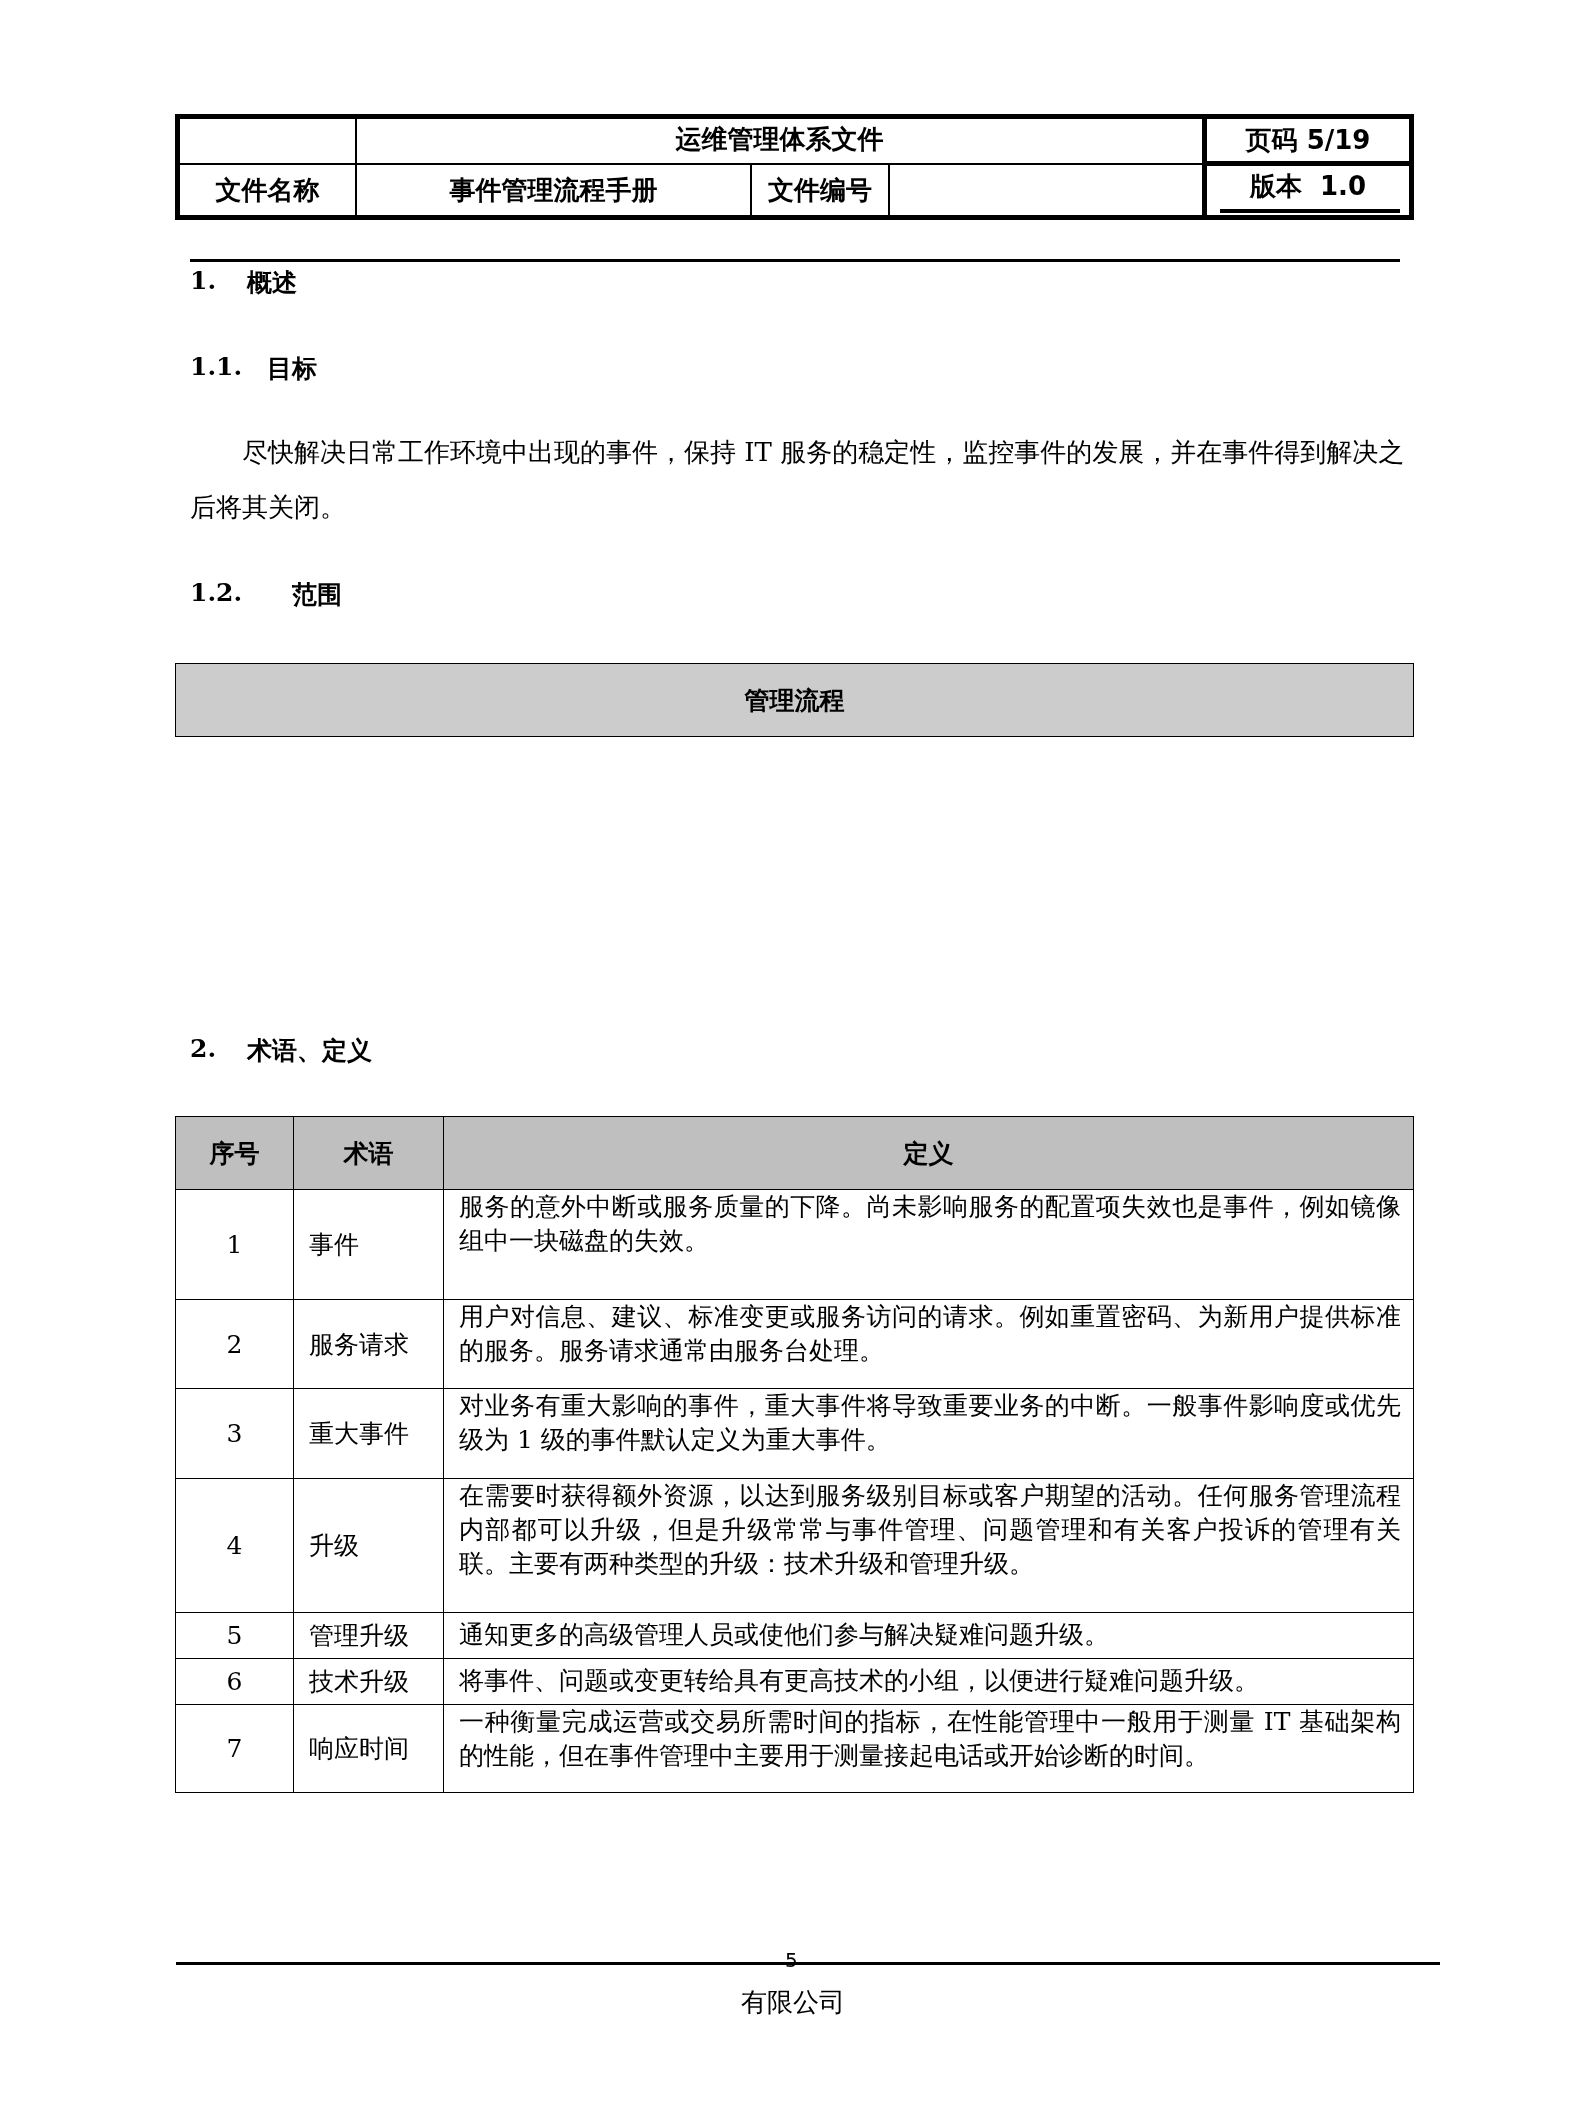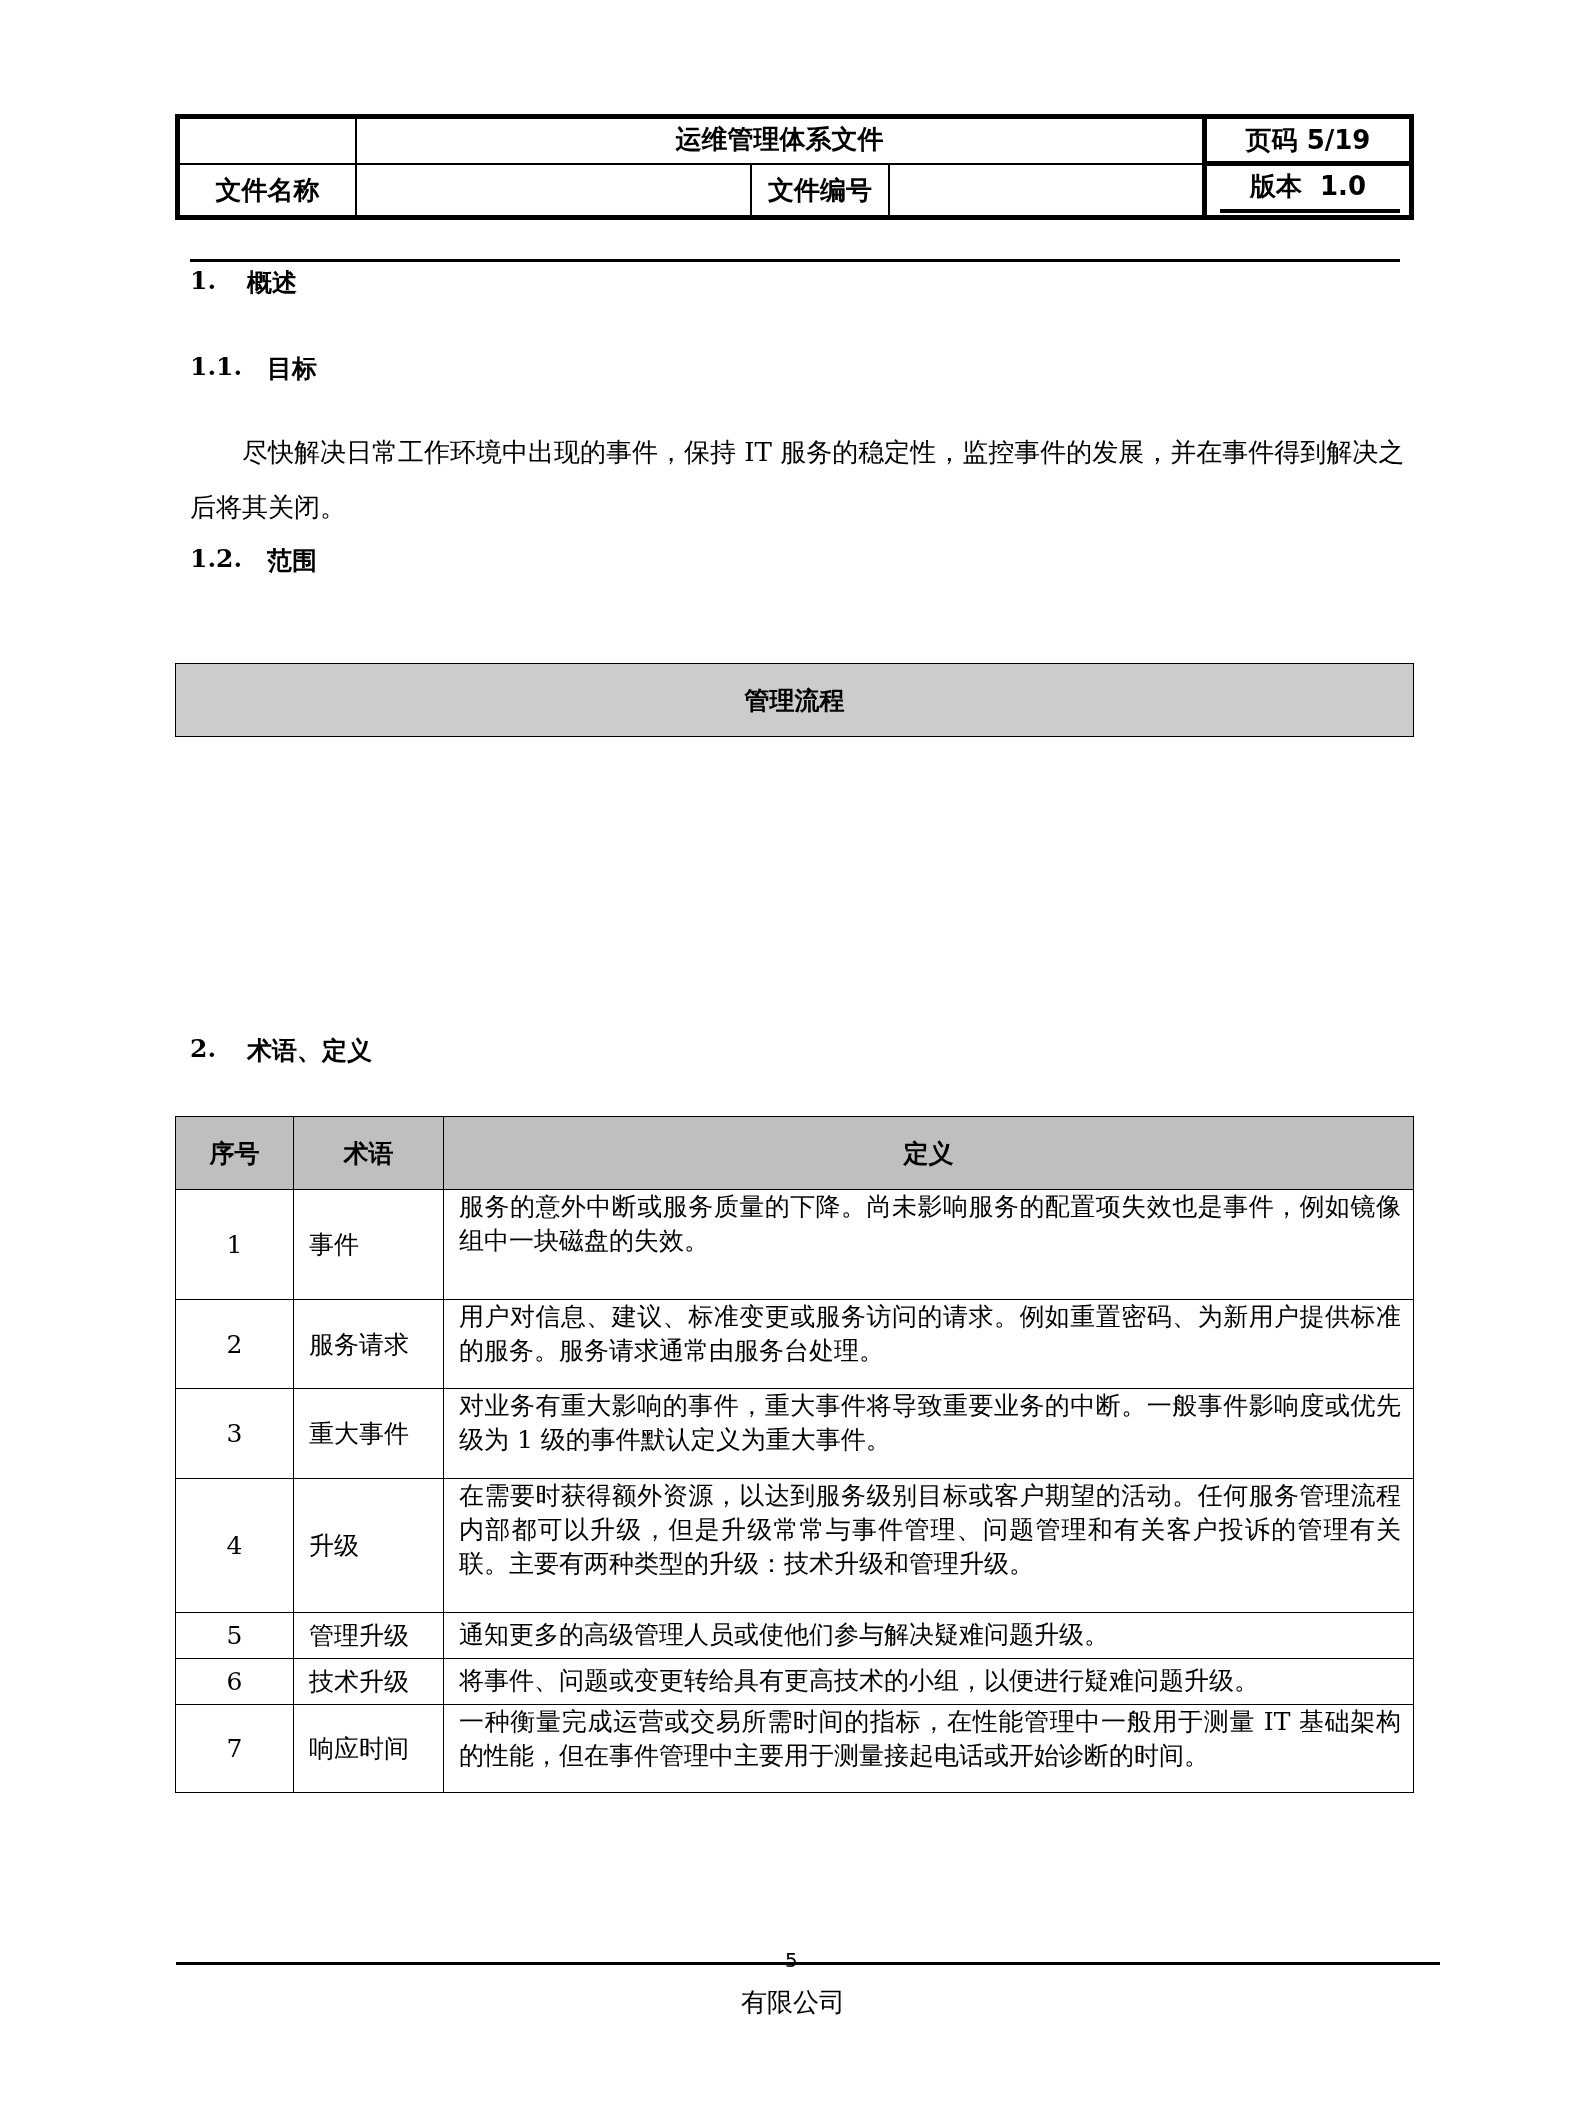--- a/index.html
+++ b/index.html
@@ -61,40 +61,41 @@
   <div class="hdr-vline" style="left:708px; top:45px; width:2px; height:51px;"></div>
   <div class="hdr-vline" style="left:1022px; top:0; width:5px; height:96px;"></div>
 
   <div class="hdr-hline" style="left:0; top:44px; width:1022px; height:2px;"></div>
   <div class="hdr-hline" style="left:1027px; top:42px; width:202px; height:5px;"></div>
   <div class="hdr-hline" style="left:1040px; top:90px; width:180px; height:4px;"></div>
 
   <div class="hdr-cell" style="left:177px; top:0; width:845px; height:40px;">运维管理体系文件</div>
   <div class="hdr-cell" style="left:1027px; top:0; width:202px; height:42px;">页码 5/19</div>
   <div class="hdr-cell" style="left:0; top:46px; width:175px; height:50px;">文件名称</div>
+  <div class="hdr-cell" style="left:177px; top:46px; width:393px; height:50px;">事件管理流程手册</div>
   <div class="hdr-cell" style="left:572px; top:46px; width:136px; height:50px;">文件编号</div>
   <div class="hdr-cell" style="left:710px; top:46px; width:312px; height:50px;"></div>
   <div class="hdr-cell" style="left:1027px; top:47px; width:202px; height:40px; white-space:pre;">版本  1.0</div>
 </div>
 
 <div class="rule" style="left:190px; top:259px; width:1210px; height:3px;"></div>
 
 <div class="h1" style="top:266px;">
   <span class="num">1.</span>
   <span>概述</span>
 </div>
 
 <div class="h2" style="top:352px;">
   <span class="num">1.1.</span>
   <span>目标</span>
 </div>
 
 <div class="para" style="top:425px; text-indent: 52px;">尽快解决日常工作环境中出现的事件，保持 IT 服务的稳定性，监控事件的发展，并在事件得到解决之后将其关闭。</div>
 
-<div class="h2" style="top:544px;">
+<div class="h2" style="top:578px;gap:25px;">
   <span class="num">1.2.</span>
   <span>范围</span>
 </div>
 
 <table class="grid" style="left:175px; top:663px; width:1238px;">
   <colgroup>
       <col style="width:281px">
       <col style="width:957px">
     </colgroup>
   <tbody>

